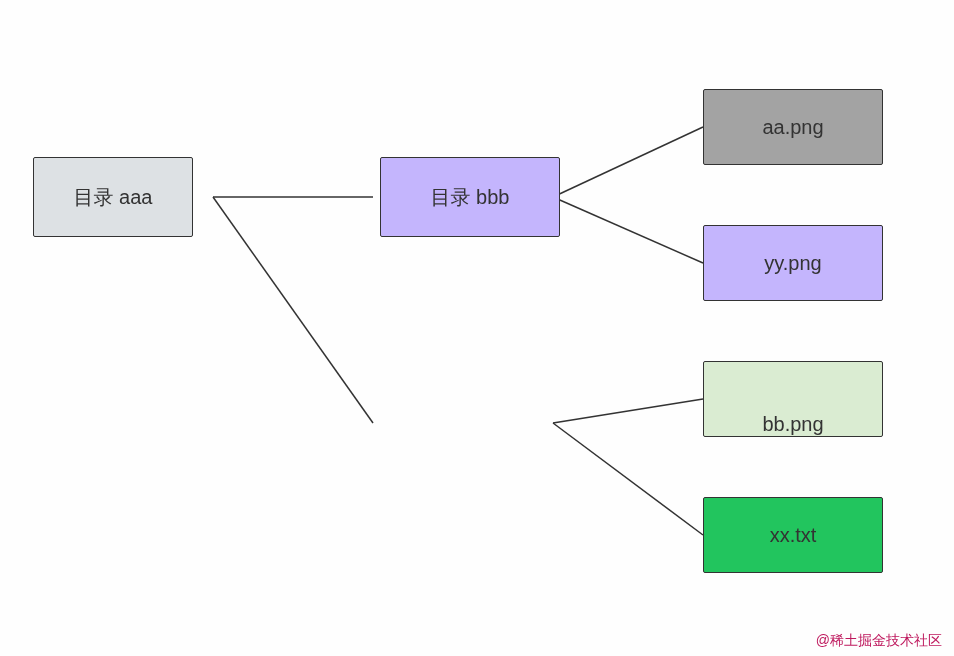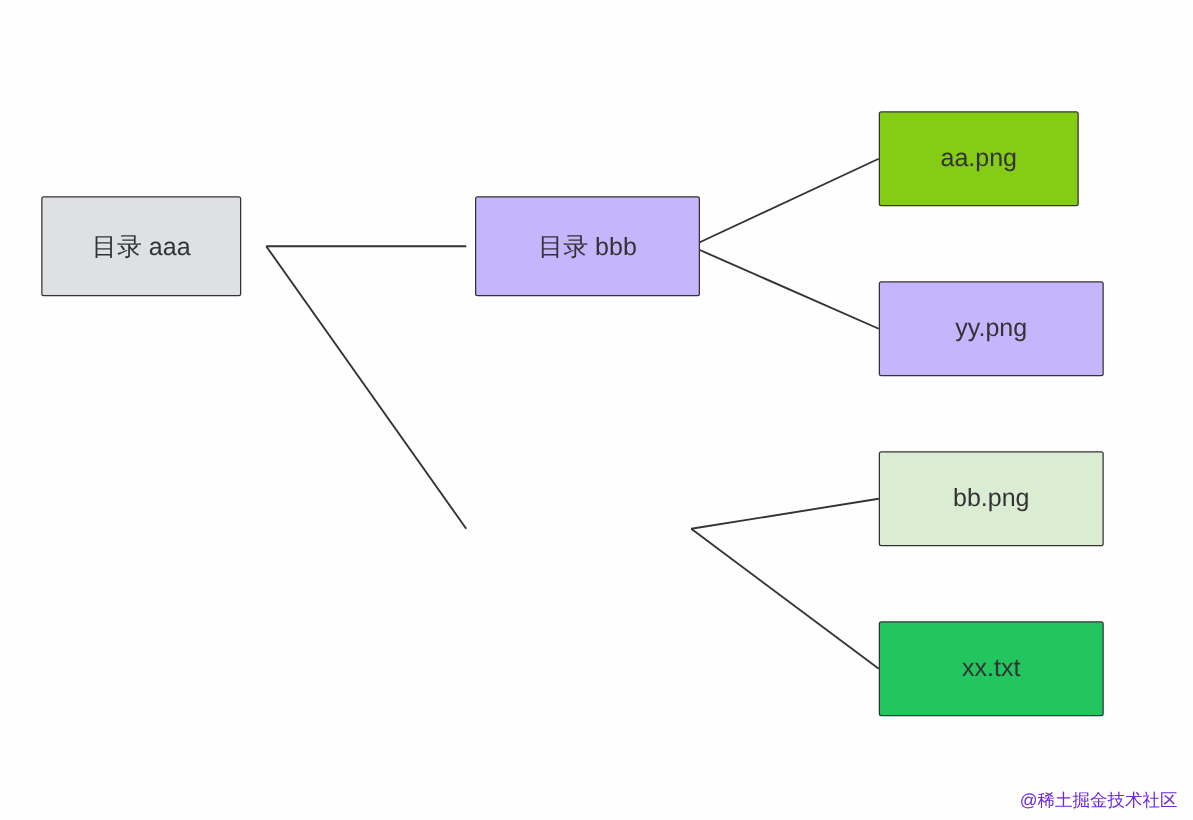--- a/index.html
+++ b/index.html
@@ -33,21 +33,21 @@
     }
     svg.connectors line {
       stroke: #333;
       stroke-width: 1.5;
     }
     .watermark {
       position: absolute;
       right: 12px;
       bottom: 6px;
       font-size: 14px;
-      color: #6d28d9;
+      color: #be185d;
     }
   </style>
 </head>
 <body>
 
 <div class="canvas">
 
   <svg class="connectors">
 
     <line x1="213" y1="197" x2="373" y2="197"></line>
@@ -65,29 +65,29 @@
 
   <div class="node" style="left: 33px; top: 157px; width: 160px; height: 80px; background: rgb(221, 225, 228);">
     <span>目录 aaa</span>
   </div>
 
   <div class="node" style="left: 380px; top: 157px; width: 180px; height: 80px; background: #c4b5fd;">
     <span>目录 bbb</span>
   </div>
 
 
-  <div class="node" style="left: 703px; top: 89px; width: 160px; height: 76px; background: #84cc16;">
+  <div class="node" style="left: 703px; top: 89px; width: 180px; height: 76px; background: #a3a3a3;">
     <span>aa.png</span>
   </div>
 
   <div class="node" style="left: 703px; top: 225px; width: 180px; height: 76px; background: #c4b5fd;">
     <span>yy.png</span>
   </div>
 
-  <div class="node" style="left: 703px; top: 361px; width: 180px; height: 76px; background: rgb(218, 236, 210);">
+  <div class="node" style="left: 703px; top: 361px; width: 180px; height: 76px; background: rgb(218, 236, 210); align-items: flex-end;">
     <span>bb.png</span>
   </div>
 
   <div class="node" style="left: 703px; top: 497px; width: 180px; height: 76px; background: #22c55e;">
     <span>xx.txt</span>
   </div>
 
   <div class="watermark">@稀土掘金技术社区</div>
 </div>
 

